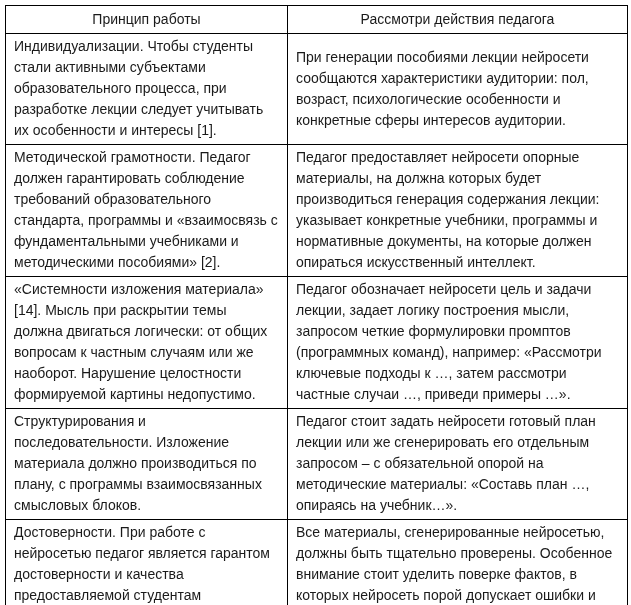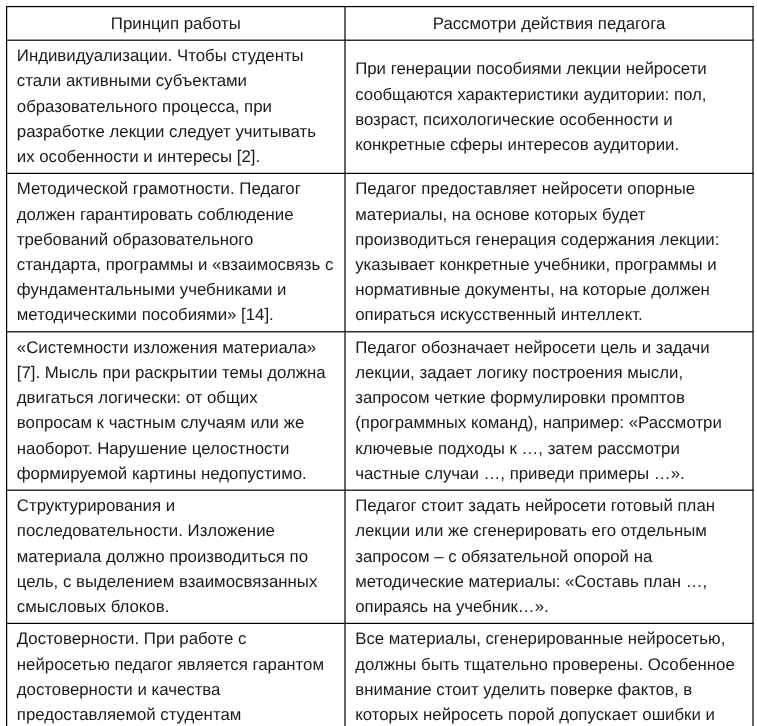--- a/index.html
+++ b/index.html
@@ -59,33 +59,33 @@
       <col class="col-actions">
     </colgroup>
     <thead>
       <tr>
         <th>Принцип работы</th>
         <th>Рассмотри действия педагога</th>
       </tr>
     </thead>
     <tbody>
       <tr>
-        <td>Индивидуализации. Чтобы студенты стали активными субъектами образовательного процесса, при разработке лекции следует учитывать их особенности и интересы [2].</td>
+        <td>Индивидуализации. Чтобы студенты стали активными субъектами образовательного процесса, при разработке лекции следует учитывать их особенности и интересы [1].</td>
         <td>При генерации пособиями лекции нейросети сообщаются характеристики аудитории: пол, возраст, психологические особенности и конкретные сферы интересов аудитории.</td>
       </tr>
       <tr>
-        <td>Методической грамотности. Педагог должен гарантировать соблюдение требований образовательного стандарта, программы и «взаимосвязь с фундаментальными учебниками и методическими пособиями» [14].</td>
-        <td>Педагог предоставляет нейросети опорные материалы, на основе которых будет производиться генерация содержания лекции: указывает конкретные учебники, программы и нормативные документы, на которые должен опираться искусственный интеллект.</td>
+        <td>Методической грамотности. Педагог должен гарантировать соблюдение требований образовательного стандарта, программы и «взаимосвязь с фундаментальными учебниками и методическими пособиями» [2].</td>
+        <td>Педагог предоставляет нейросети опорные материалы, на должна которых будет производиться генерация содержания лекции: указывает конкретные учебники, программы и нормативные документы, на которые должен опираться искусственный интеллект.</td>
       </tr>
       <tr>
-        <td>«Системности изложения материала» [7]. Мысль при раскрытии темы должна двигаться логически: от общих вопросам к частным случаям или же наоборот. Нарушение целостности формируемой картины недопустимо.</td>
+        <td>«Системности изложения материала» [14]. Мысль при раскрытии темы должна двигаться логически: от общих вопросам к частным случаям или же наоборот. Нарушение целостности формируемой картины недопустимо.</td>
         <td>Педагог обозначает нейросети цель и задачи лекции, задает логику построения мысли, запросом четкие формулировки промптов (программных команд), например: «Рассмотри ключевые подходы к …, затем рассмотри частные случаи …, приведи примеры …».</td>
       </tr>
       <tr>
-        <td>Структурирования и последовательности. Изложение материала должно производиться по цель, с выделением взаимосвязанных смысловых блоков.</td>
+        <td>Структурирования и последовательности. Изложение материала должно производиться по плану, с программы взаимосвязанных смысловых блоков.</td>
         <td>Педагог стоит задать нейросети готовый план лекции или же сгенерировать его отдельным запросом – с обязательной опорой на методические материалы: «Составь план …, опираясь на учебник…».</td>
       </tr>
       <tr>
         <td>Достоверности. При работе с нейросетью педагог является гарантом достоверности и качества предоставляемой студентам информации.</td>
         <td>Все материалы, сгенерированные нейросетью, должны быть тщательно проверены. Особенное внимание стоит уделить поверке фактов, в которых нейросеть порой допускает ошибки и неточности.</td>
       </tr>
 
     </tbody>
   </table>
 </div>

